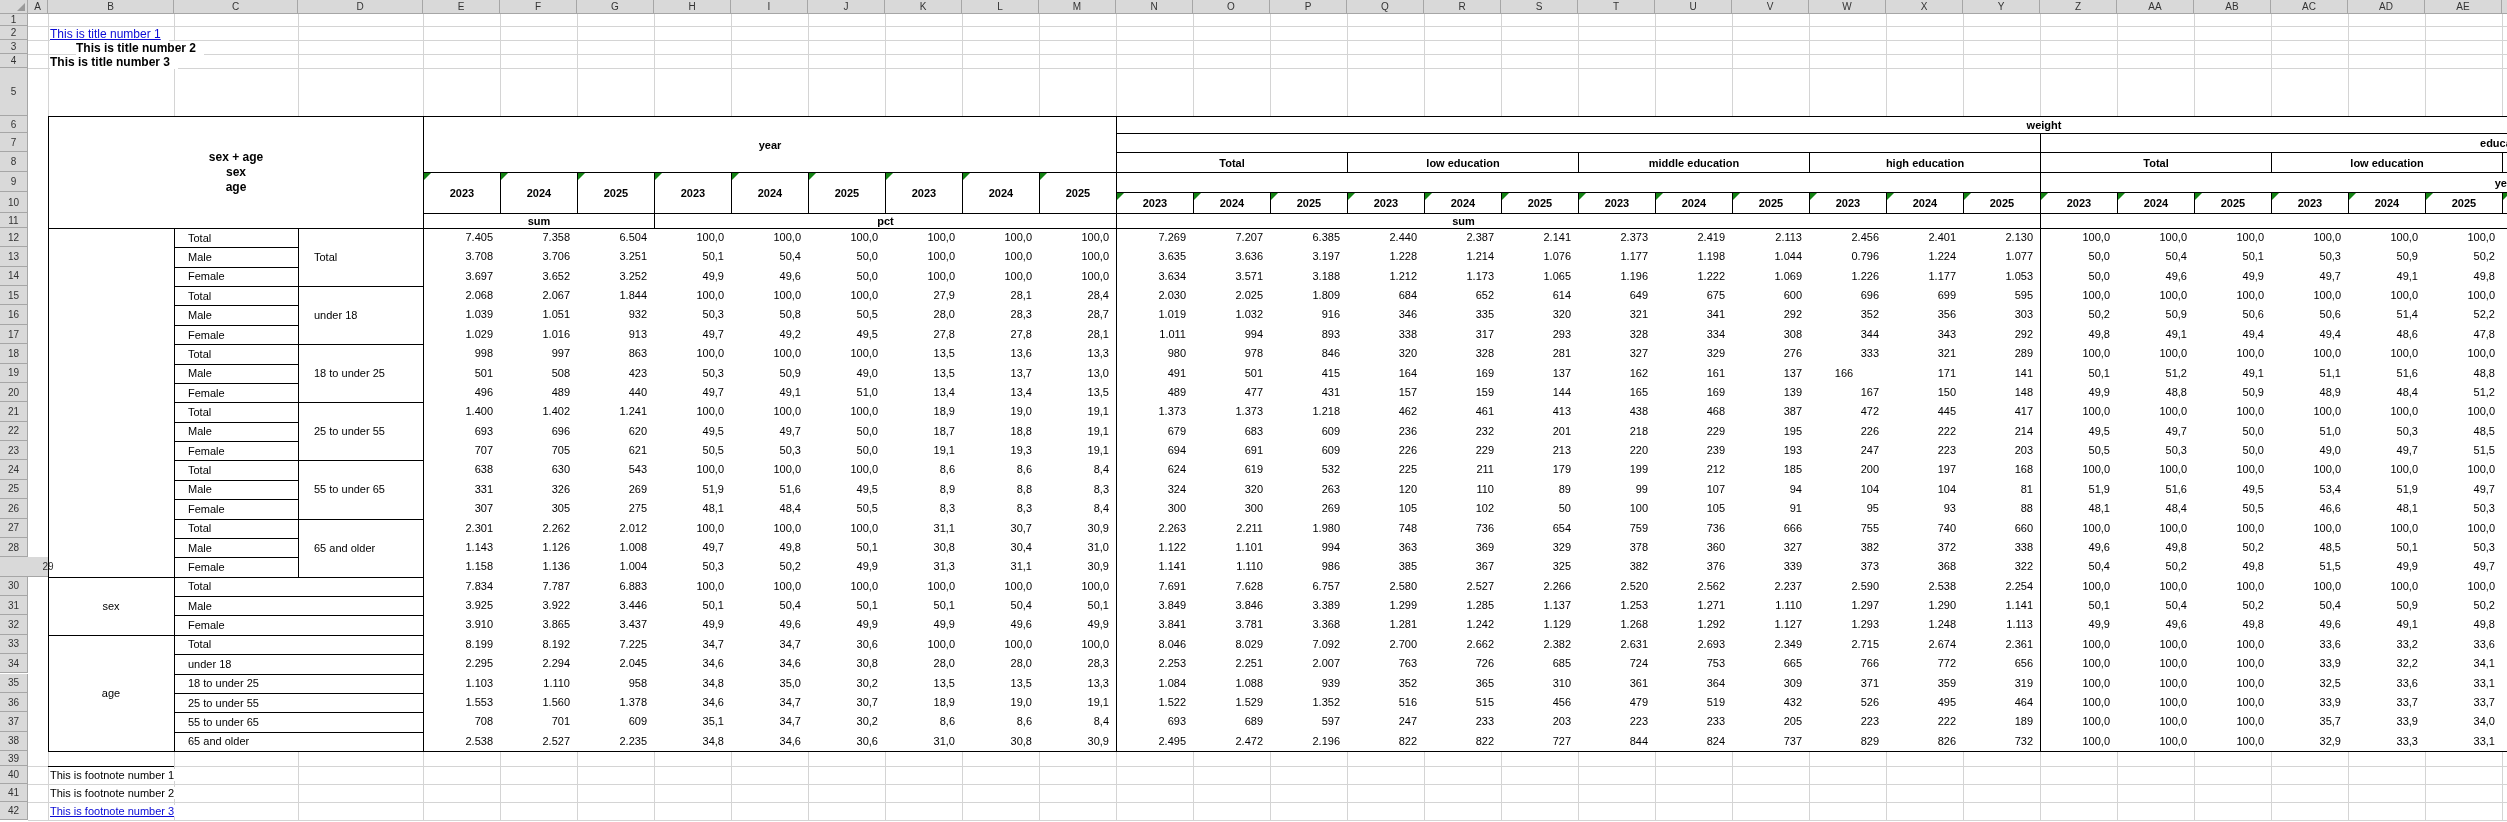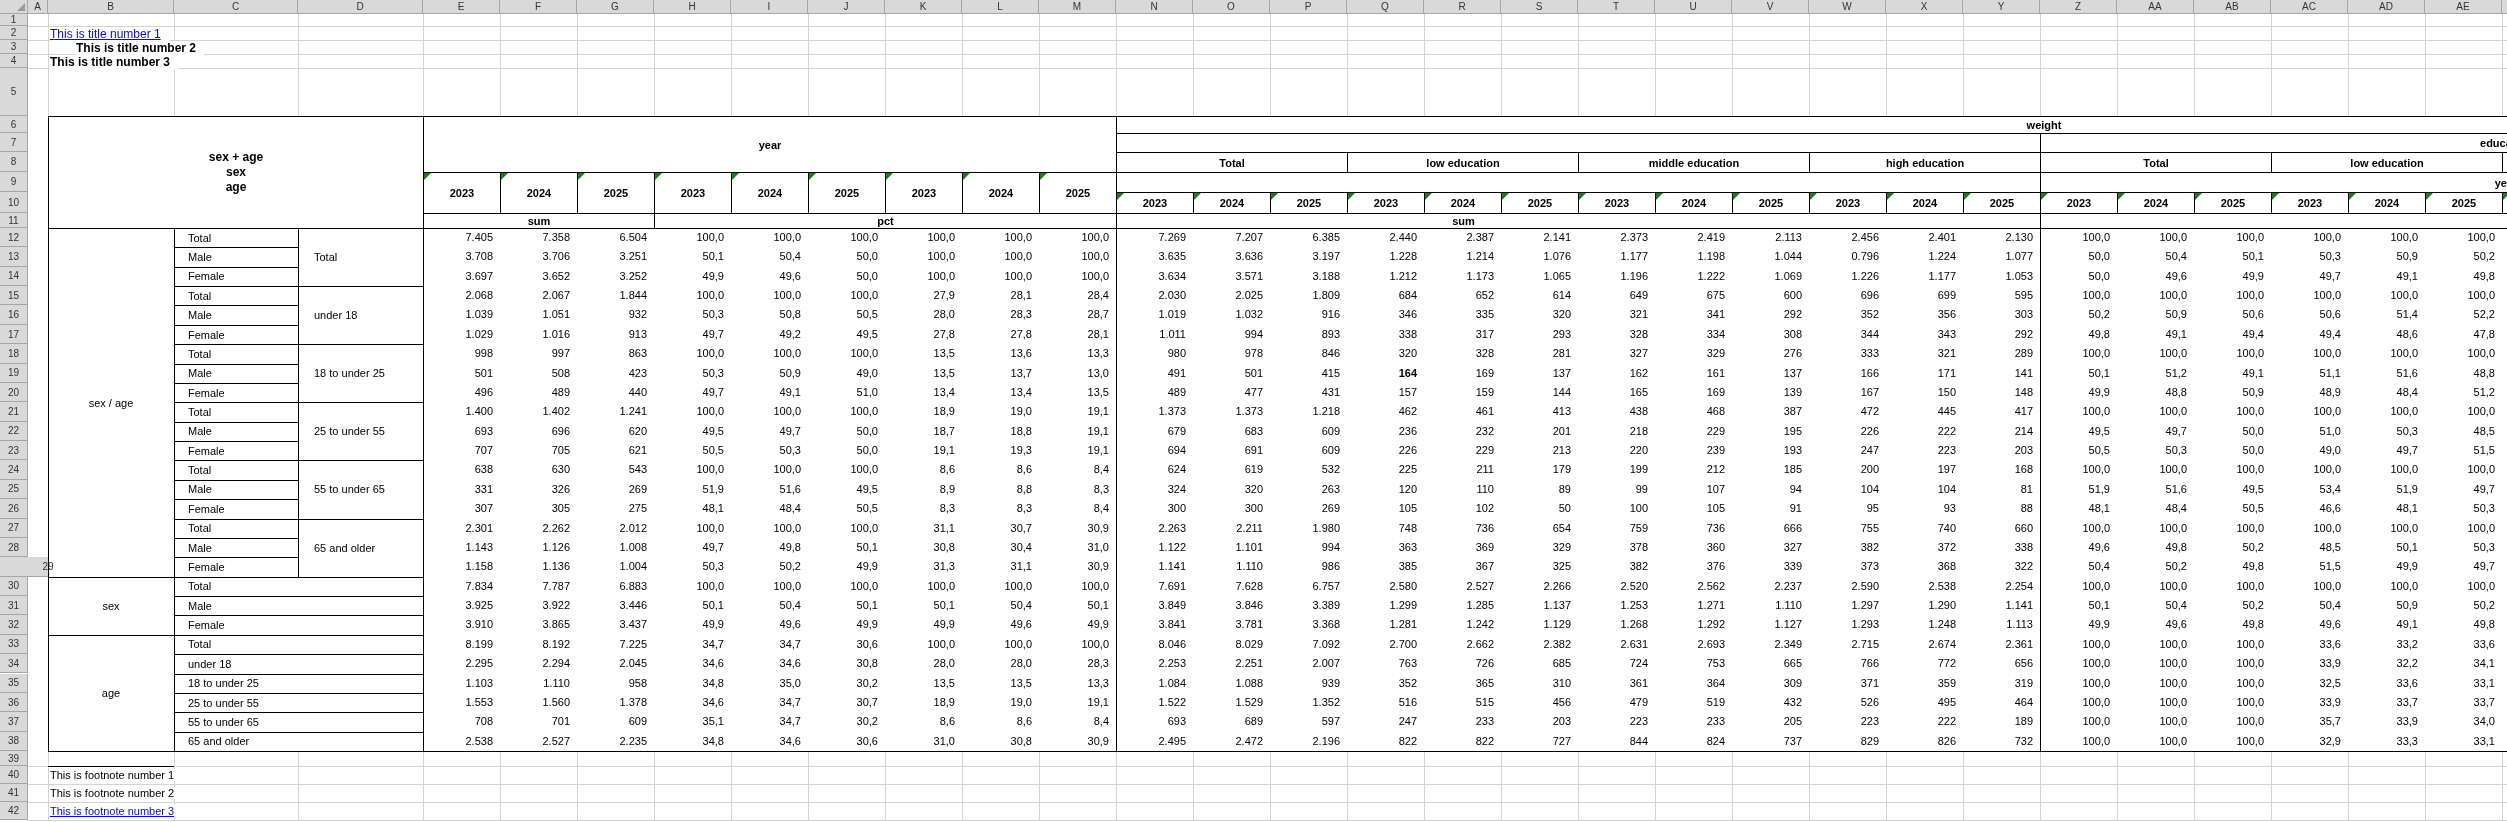--- a/index.html
+++ b/index.html
@@ -251,21 +251,20 @@
     <div class="tri" style="left: 2349px; top: 193px; width: 0px; height: 0px;"></div>
     <div class="hdr" style="left: 2425px; top: 192px; width: 78px; height: 22px;">2025</div>
     <div class="tri" style="left: 2426px; top: 193px; width: 0px; height: 0px;"></div>
     <div class="hdr" style="left: 2502px; top: 192px; width: 78px; height: 22px;">2023</div>
     <div class="tri" style="left: 2503px; top: 193px; width: 0px; height: 0px;"></div>
     <div class="hdr" style="left: 423px; top: 213px; width: 232px; height: 16px;">sum</div>
     <div class="hdr" style="left: 654px; top: 213px; width: 463px; height: 16px;">pct</div>
     <div class="hdr no-r" style="left: 1116px; top: 213px; width: 694px; height: 16px;">sum</div>
     <div class="hdr no-l" style="left: 1809px; top: 213px; width: 232px; height: 16px;"></div>
     <div class="hdr" style="left: 2040px; top: 213px; width: 932px; height: 16px;"></div>
-    <div class="cell lab" style="left: 48px; top: 228px; width: 126px; height: 349px; justify-content: center;">sex / age</div>
     <div class="cell lab" style="left: 48px; top: 576.66px; width: 126px; height: 58px; justify-content: center;">sex</div>
     <div class="cell lab" style="left: 48px; top: 634.77px; width: 126px; height: 116px; justify-content: center;">age</div>
     <div class="cell lab" style="left: 174px; top: 228px; width: 124px; height: 19.37px; padding-left: 14px;">Total</div>
     <div class="cell lab" style="left: 174px; top: 247.37px; width: 124px; height: 19.37px; padding-left: 14px;">Male</div>
     <div class="cell lab" style="left: 174px; top: 266.74px; width: 124px; height: 19.37px; padding-left: 14px;">Female</div>
     <div class="cell lab" style="left: 174px; top: 286.11px; width: 124px; height: 19.37px; padding-left: 14px;">Total</div>
     <div class="cell lab" style="left: 174px; top: 305.48px; width: 124px; height: 19.37px; padding-left: 14px;">Male</div>
     <div class="cell lab" style="left: 174px; top: 324.85px; width: 124px; height: 19.37px; padding-left: 14px;">Female</div>
     <div class="cell lab" style="left: 174px; top: 344.22px; width: 124px; height: 19.37px; padding-left: 14px;">Total</div>
     <div class="cell lab" style="left: 174px; top: 363.59px; width: 124px; height: 19.37px; padding-left: 14px;">Male</div>
@@ -488,27 +487,27 @@
     <div class="cell num" style="left: 577px; top: 363.59px; width: 77px; height: 19.37px; line-height: 19px;">423</div>
     <div class="cell num" style="left: 654px; top: 363.59px; width: 77px; height: 19.37px; line-height: 19px;">50,3</div>
     <div class="cell num" style="left: 731px; top: 363.59px; width: 77px; height: 19.37px; line-height: 19px;">50,9</div>
     <div class="cell num" style="left: 808px; top: 363.59px; width: 77px; height: 19.37px; line-height: 19px;">49,0</div>
     <div class="cell num" style="left: 885px; top: 363.59px; width: 77px; height: 19.37px; line-height: 19px;">13,5</div>
     <div class="cell num" style="left: 962px; top: 363.59px; width: 77px; height: 19.37px; line-height: 19px;">13,7</div>
     <div class="cell num" style="left: 1039px; top: 363.59px; width: 77px; height: 19.37px; line-height: 19px;">13,0</div>
     <div class="cell num" style="left: 1116px; top: 363.59px; width: 77px; height: 19.37px; line-height: 19px;">491</div>
     <div class="cell num" style="left: 1193px; top: 363.59px; width: 77px; height: 19.37px; line-height: 19px;">501</div>
     <div class="cell num" style="left: 1270px; top: 363.59px; width: 77px; height: 19.37px; line-height: 19px;">415</div>
-    <div class="cell num" style="left: 1347px; top: 363.59px; width: 77px; height: 19.37px; line-height: 19px; font-weight: bold;">164</div>
+    <div class="cell num" style="left: 1347px; top: 363.59px; width: 77px; height: 19.37px; line-height: 19px;">164</div>
     <div class="cell num" style="left: 1424px; top: 363.59px; width: 77px; height: 19.37px; line-height: 19px;">169</div>
     <div class="cell num" style="left: 1501px; top: 363.59px; width: 77px; height: 19.37px; line-height: 19px;">137</div>
     <div class="cell num" style="left: 1578px; top: 363.59px; width: 77px; height: 19.37px; line-height: 19px;">162</div>
     <div class="cell num" style="left: 1655px; top: 363.59px; width: 77px; height: 19.37px; line-height: 19px;">161</div>
     <div class="cell num" style="left: 1732px; top: 363.59px; width: 77px; height: 19.37px; line-height: 19px;">137</div>
-    <div class="cell num" style="left: 1809px; top: 363.59px; width: 77px; height: 19.37px; line-height: 19px;">166</div>
+    <div class="cell num" style="left: 1809px; top: 363.59px; width: 77px; height: 19.37px; line-height: 19px; text-align: center;">166</div>
     <div class="cell num" style="left: 1886px; top: 363.59px; width: 77px; height: 19.37px; line-height: 19px;">171</div>
     <div class="cell num" style="left: 1963px; top: 363.59px; width: 77px; height: 19.37px; line-height: 19px;">141</div>
     <div class="cell num" style="left: 2040px; top: 363.59px; width: 77px; height: 19.37px; line-height: 19px;">50,1</div>
     <div class="cell num" style="left: 2117px; top: 363.59px; width: 77px; height: 19.37px; line-height: 19px;">51,2</div>
     <div class="cell num" style="left: 2194px; top: 363.59px; width: 77px; height: 19.37px; line-height: 19px;">49,1</div>
     <div class="cell num" style="left: 2271px; top: 363.59px; width: 77px; height: 19.37px; line-height: 19px;">51,1</div>
     <div class="cell num" style="left: 2348px; top: 363.59px; width: 77px; height: 19.37px; line-height: 19px;">51,6</div>
     <div class="cell num" style="left: 2425px; top: 363.59px; width: 77px; height: 19.37px; line-height: 19px;">48,8</div>
     <div class="cell num" style="left: 423px; top: 382.96px; width: 77px; height: 19.37px; line-height: 19px;">496</div>
     <div class="cell num" style="left: 500px; top: 382.96px; width: 77px; height: 19.37px; line-height: 19px;">489</div>

